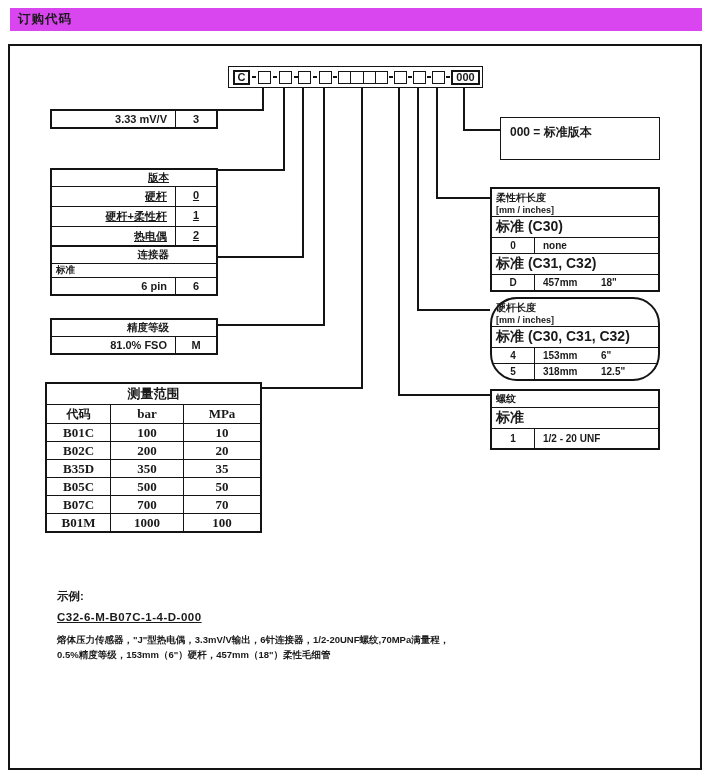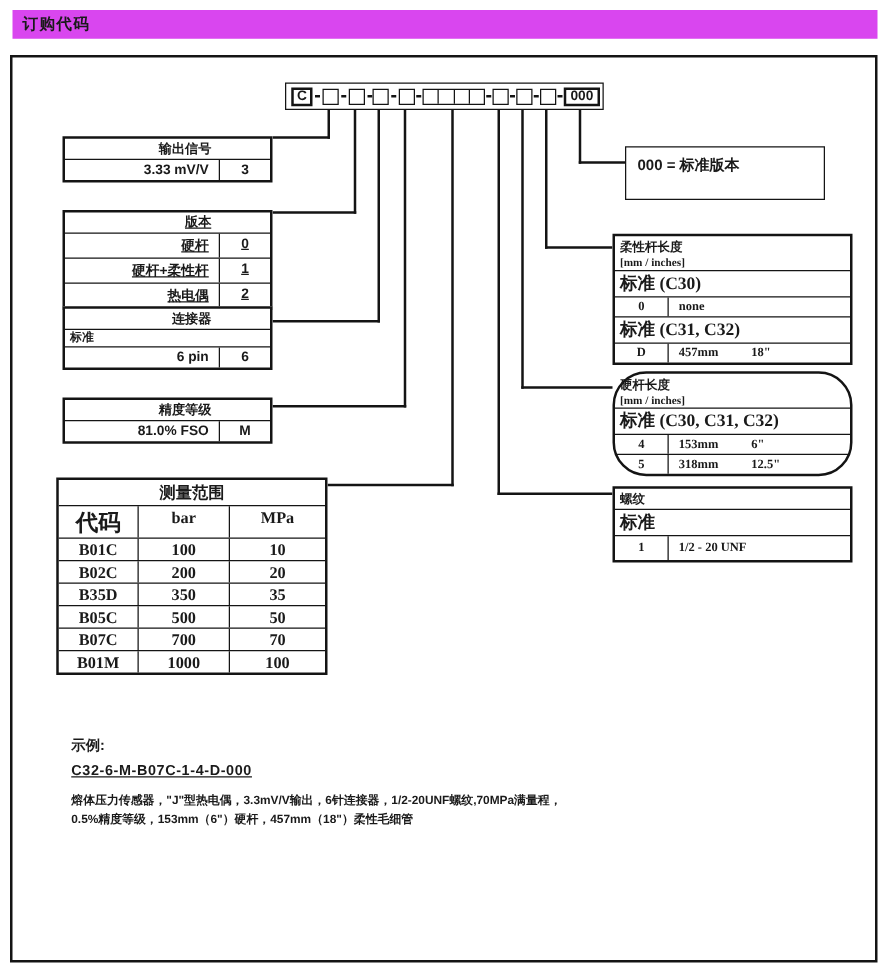--- a/index.html
+++ b/index.html
@@ -39,21 +39,21 @@
   
   .range-tbl{position:absolute;left:45px;top:382px;width:217px;border:2px solid #141414;box-sizing:border-box;
     font-family:"Liberation Serif",serif;font-weight:bold;background:#fff;}
   .range-title{text-align:center;font-size:13px;padding:1px 0;border-bottom:1.5px solid #141414;font-family:"Liberation Sans",sans-serif;}
   .range-row{display:flex;border-bottom:1.5px solid #141414;font-size:13px;}
   .range-row:last-child{border-bottom:none;}
   .range-c1{width:63px;text-align:center;border-right:1.5px solid #141414;padding:0.5px 0;}
   .range-c2{width:72px;text-align:center;border-right:1.5px solid #141414;padding:0.5px 0;}
   .range-c3{flex:1;text-align:center;padding:0.5px 0;}
   
-  .rtbl{position:absolute;left:490px;width:192px;border:2px solid #141414;box-sizing:border-box;background:#fff;font-weight:bold;font-family:Liberation Serif, serif;}
+  .rtbl{position:absolute;left:490px;width:170px;border:2px solid #141414;box-sizing:border-box;background:#fff;font-weight:bold;}
   .rtbl-h{border-bottom:1.5px solid #141414;padding:2px 4px 1px 4px;}
   .rtbl-h .nm{font-size:10px;display:block;}
   .rtbl-h .un{font-size:9px;display:block;font-weight:bold;}
   .rtbl-sub{border-bottom:1.5px solid #141414;font-size:14px;padding:1px 4px;}
   .rtbl-r{display:flex;border-bottom:1.5px solid #141414;font-size:10px;}
   .rtbl-r:last-child{border-bottom:none;}
   .rtbl-code{width:42px;border-right:1.5px solid #141414;text-align:center;padding:2px 0;}
   .rtbl-val{flex:1;padding:2px 0 2px 8px;display:flex;}
   .rtbl-val .mm{min-width:58px;}
   .rtbl-val .in{}
@@ -112,21 +112,20 @@
 <div class="vline" style="left:398px;top:88px;height:308px;"></div>
 <div class="hline" style="left:398px;top:394px;width:92px;"></div>
 <div class="vline" style="left:417px;top:88px;height:223px;"></div>
 <div class="hline" style="left:417px;top:309px;width:73px;"></div>
 <div class="vline" style="left:436px;top:88px;height:111px;"></div>
 <div class="hline" style="left:436px;top:197px;width:54px;"></div>
 <div class="vline" style="left:463px;top:88px;height:43px;"></div>
 <div class="hline" style="left:463px;top:129px;width:37px;"></div>
 
 <div class="ltbl" style="left:50px;top:109px;width:168px;">
-  <div class="ltbl-h">输出信号</div>
   <div class="ltbl-r">
     <div class="ltbl-label">3.33 mV/V</div>
     <div class="ltbl-code">3</div>
   </div>
 </div>
 
 <div class="ltbl" style="left:50px;top:168px;width:168px;text-decoration:underline;">
   <div class="ltbl-h">版本</div>
   <div class="ltbl-r">
     <div class="ltbl-label">硬杆</div>
@@ -155,21 +154,21 @@
   <div class="ltbl-h">精度等级</div>
   <div class="ltbl-r">
     <div class="ltbl-label">81.0% FSO</div>
     <div class="ltbl-code">M</div>
   </div>
 </div>
 
 <div class="range-tbl">
   <div class="range-title">测量范围</div>
   <div class="range-row">
-    <div class="range-c1" style="font-family:Liberation Serif, serif;font-size:18px;">代码</div>
+    <div class="range-c1" style="font-family:Liberation Serif, serif;font-size:12px;">代码</div>
     <div class="range-c2">bar</div>
     <div class="range-c3">MPa</div>
   </div>
   <div class="range-row">
     <div class="range-c1">B01C</div>
     <div class="range-c2">100</div>
     <div class="range-c3">10</div>
   </div>
   <div class="range-row">
     <div class="range-c1">B02C</div>

